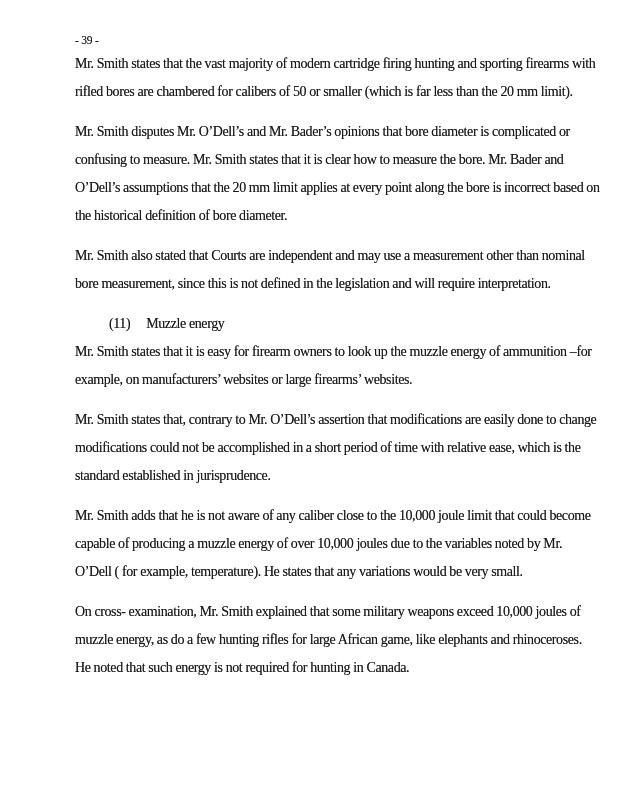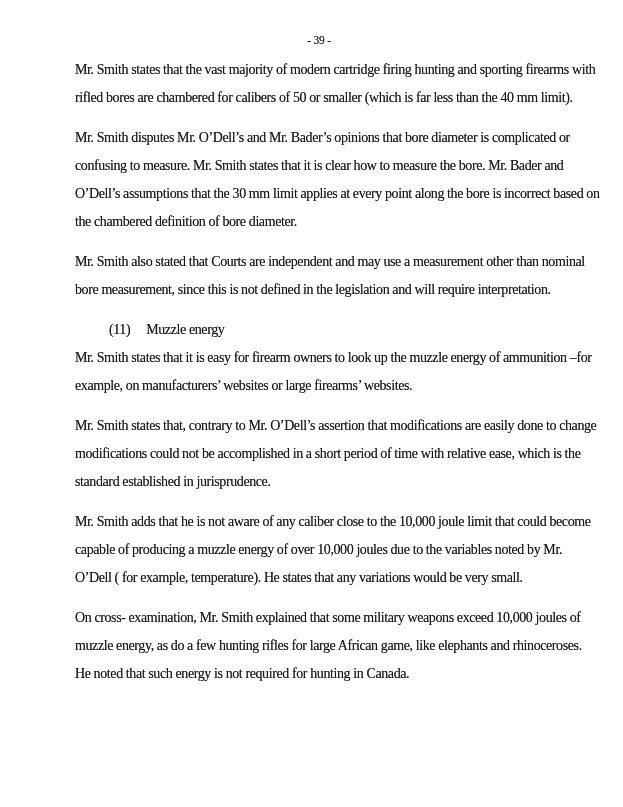--- a/index.html
+++ b/index.html
@@ -13,25 +13,24 @@
     height: 807px;
     background: #ffffff;
     overflow: hidden;
     font-family: "Liberation Serif", "DejaVu Serif", serif;
     color: #1a1a1a;
   }
   .content {
     padding: 30px 40px 0 75px;
   }
   .page-number {
-    text-align: center;
+    text-align: left;
     width: 488px;
     font-size: 11.5px;
     line-height: 20px;
-    margin-bottom: 6px;
     letter-spacing: -0.2px;
     text-shadow: 0 0 0.5px rgba(0,0,0,0.55);
     font-family: Liberation Serif, serif;
   }
   .para {
     margin: 0 0 12px 0;
   }
   .line {
     font-size: 14px;
     line-height: 28px;
@@ -49,27 +48,27 @@
 </style>
 </head>
 <body>
 
 <div class="page">
   <div class="content">
     <div class="page-number">- 39 -</div>
     <div id="blocks">
         <div class="para">
           <div class="line">Mr. Smith states that the vast majority of modern cartridge firing hunting and sporting firearms with</div>
-          <div class="line">rifled bores are chambered for calibers of 50 or smaller (which is far less than the 40 mm limit).</div>
+          <div class="line">rifled bores are chambered for calibers of 50 or smaller (which is far less than the 20 mm limit).</div>
         </div>
         <div class="para">
           <div class="line">Mr. Smith disputes Mr. O’Dell’s and Mr. Bader’s opinions that bore diameter is complicated or</div>
           <div class="line">confusing to measure. Mr. Smith states that it is clear how to measure the bore. Mr. Bader and</div>
-          <div class="line">O’Dell’s assumptions that the 30 mm limit applies at every point along the bore is incorrect based on</div>
-          <div class="line">the chambered definition of bore diameter.</div>
+          <div class="line">O’Dell’s assumptions that the 20 mm limit applies at every point along the bore is incorrect based on</div>
+          <div class="line">the historical definition of bore diameter.</div>
         </div>
         <div class="para">
           <div class="line">Mr. Smith also stated that Courts are independent and may use a measurement other than nominal</div>
           <div class="line">bore measurement, since this is not defined in the legislation and will require interpretation.</div>
         </div>
         <div class="line heading"><span class="hnum">(11)</span><span class="htitle">Muzzle energy</span></div>
         <div class="para">
           <div class="line">Mr. Smith states that it is easy for firearm owners to look up the muzzle energy of ammunition –for</div>
           <div class="line">example, on manufacturers’ websites or large firearms’ websites.</div>
         </div>

